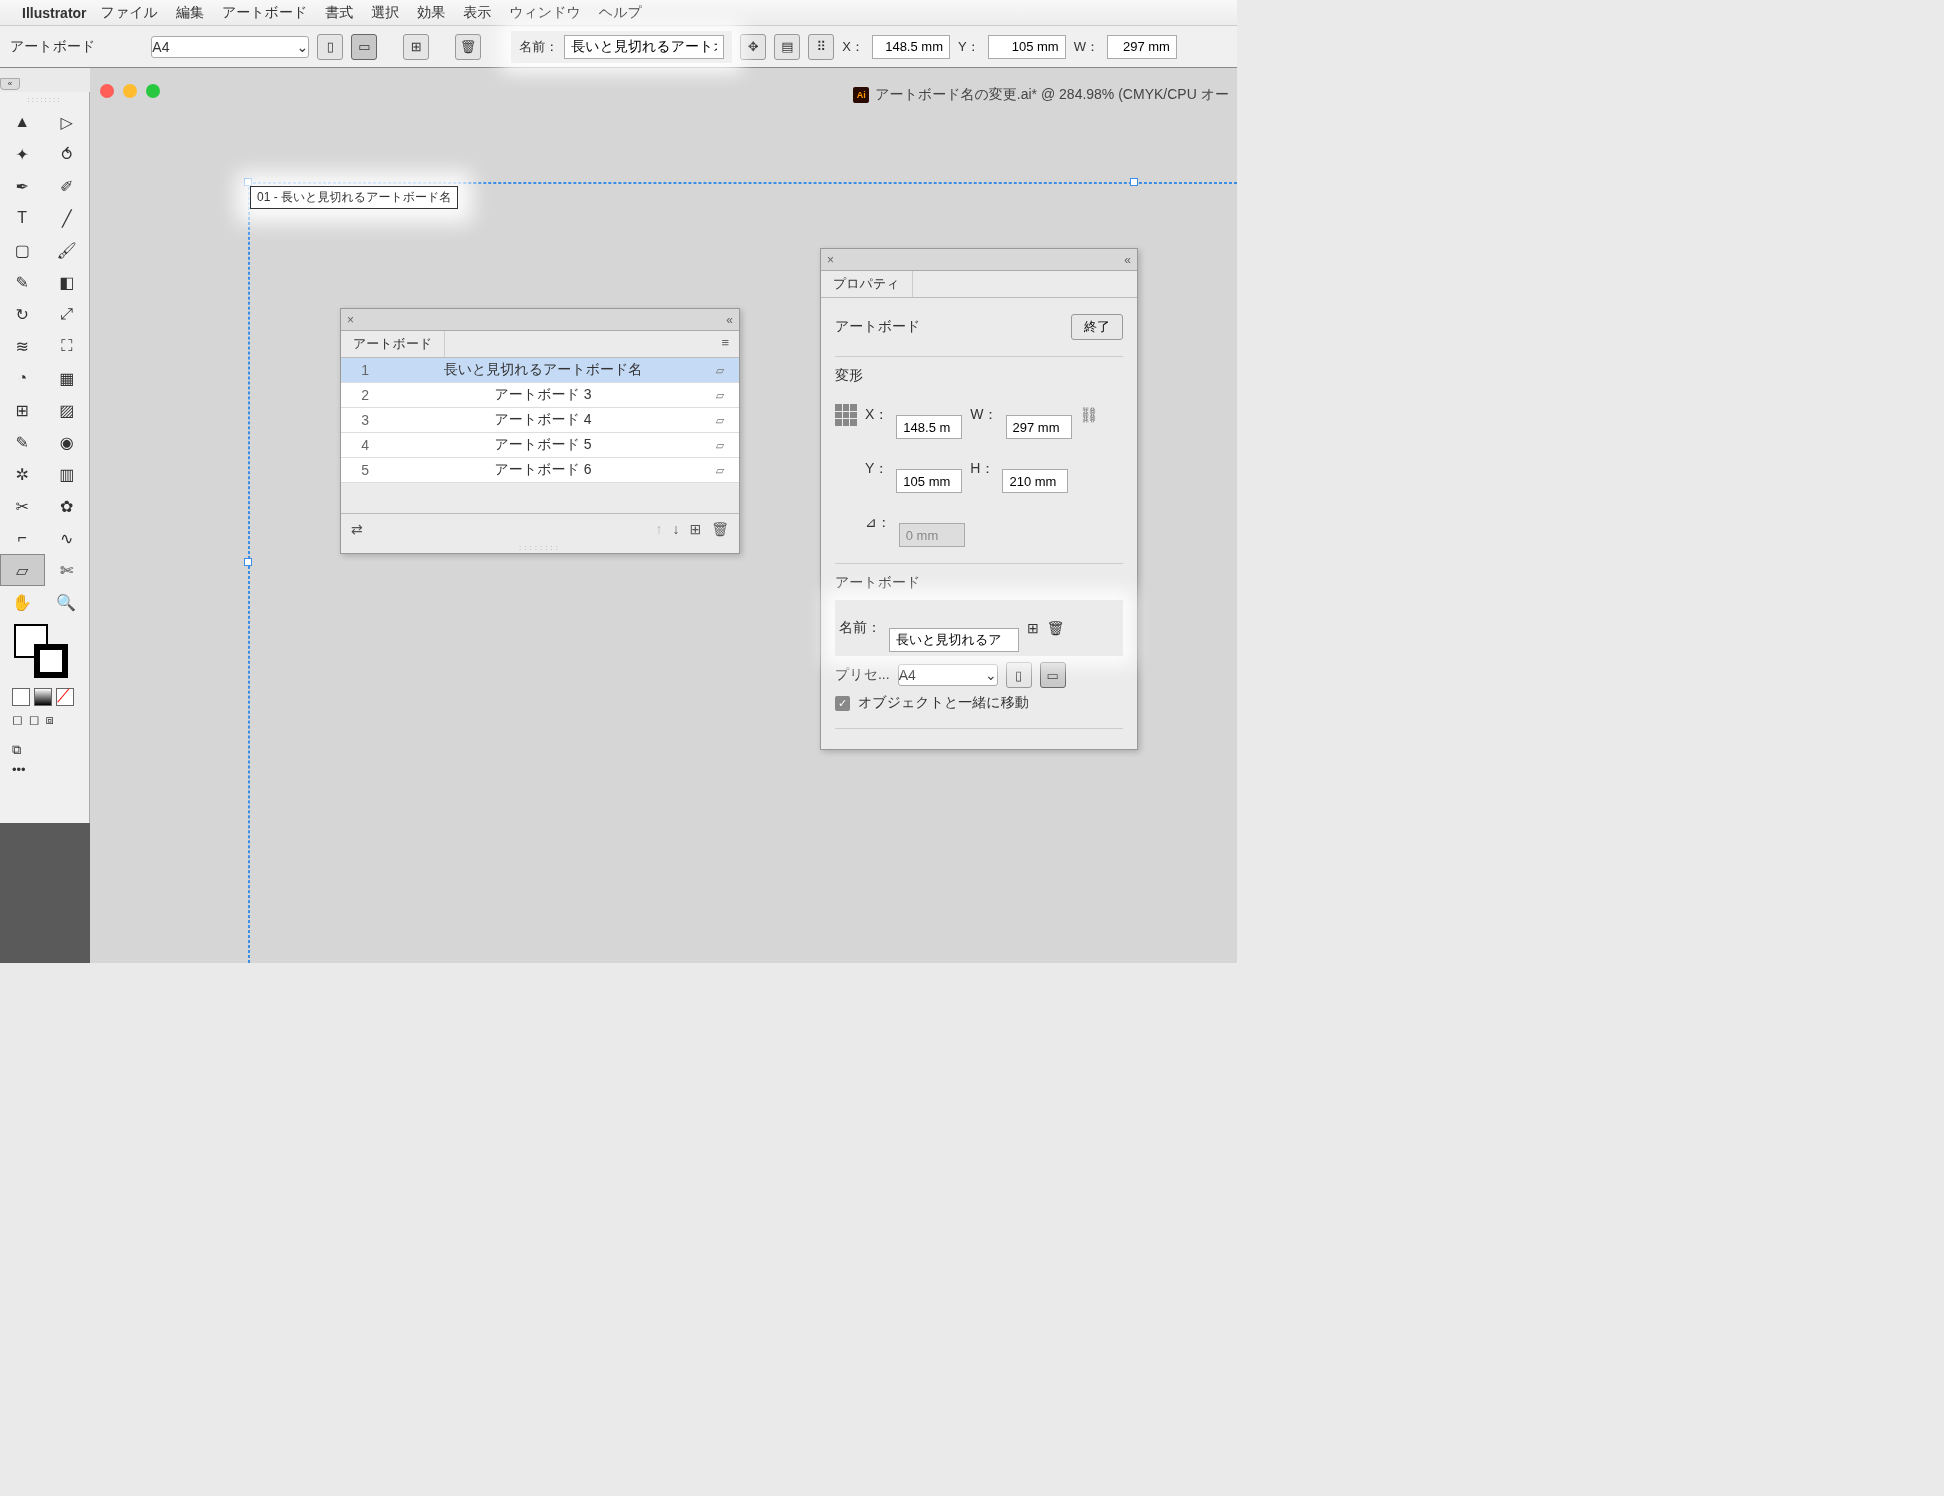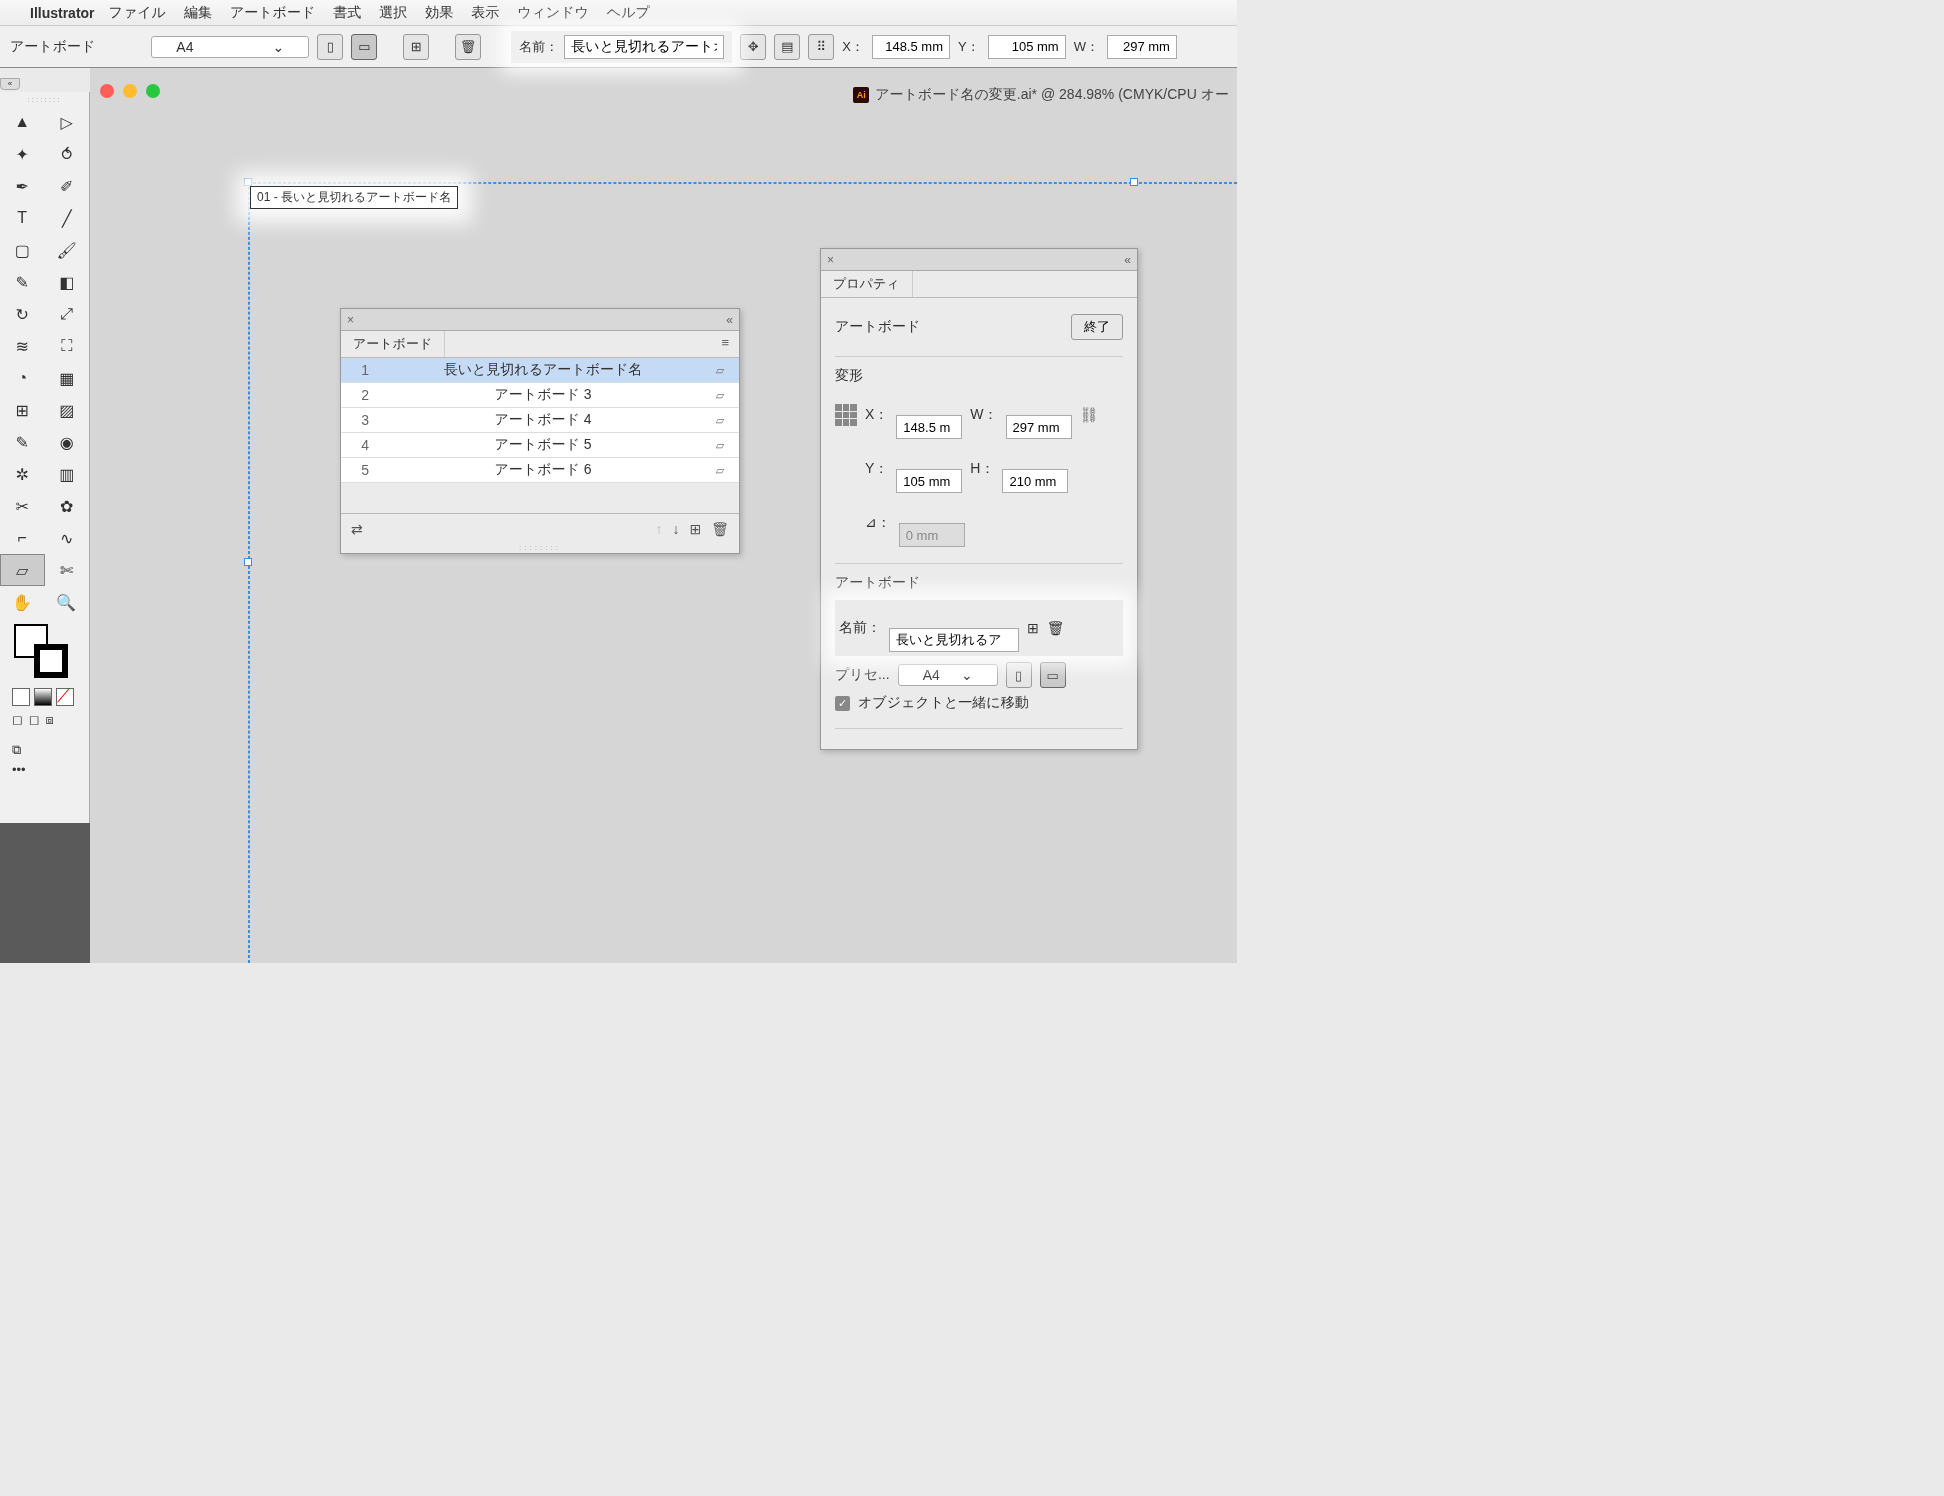--- a/index.html
+++ b/index.html
@@ -1,27 +1,27 @@
 <!DOCTYPE html>
 <html><head>
 <meta charset="utf-8">
 <style>
 * { box-sizing: border-box; margin: 0; padding: 0; font-family: -apple-system, "Hiragino Sans", sans-serif; }
 body { background: #eaeaea; width: 1237px; height: 963px; overflow: hidden; position: relative; font-size: 13px; color: #333; }
 
 
-.menubar { height: 26px; background: linear-gradient(#f8f8f8,#ececec); display: flex; align-items: center; padding: 0 18px; border-bottom: 1px solid #ccc; font-size: 14px; }
+.menubar { height: 26px; background: linear-gradient(#f8f8f8,#ececec); display: flex; align-items: center; padding: 0 10px; border-bottom: 1px solid #ccc; font-size: 14px; }
 .menubar .apple { font-size: 15px; margin-right: 12px; }
 .menubar .app { font-weight: 700; margin-right: 14px; }
 .menubar .mi { margin-right: 18px; }
 
 
 .controlbar { height: 42px; background: #f0f0f0; border-bottom: 1px solid #888; display: flex; align-items: center; padding: 0 10px; gap: 8px; }
 .controlbar .label { font-size: 14px; color: #333; }
-.preset-select { width: 158px; height: 22px; background: #fff; border: 1px solid #aaa; border-radius: 3px; padding: 2px 24px; font-size: 14px; display: flex; align-items: center; justify-content: space-between; }
+.preset-select { width: 158px; height: 22px; background: #fff; border: 1px solid #aaa; border-radius: 3px; padding: 2px 0; font-size: 14px; display: flex; align-items: center; justify-content: space-between; }
 .icon-btn { width: 26px; height: 26px; border: 1px solid #999; border-radius: 3px; background: #e5e5e5; display: flex; align-items: center; justify-content: center; font-size: 13px; }
 .icon-btn.active { background: #c8c8c8; border-color: #666; }
 .name-input { width: 160px; height: 24px; background: #fff; border: 1px solid #aaa; padding: 2px 6px; font-size: 14px; }
 .val-input { width: 78px; height: 24px; background: #fff; border: 1px solid #aaa; text-align: right; padding: 2px 6px; font-size: 13px; }
 .val-input.wide { width: 70px; }
 .hl { box-shadow: 0 0 18px 10px rgba(255,255,255,0.9); position: relative; z-index: 5; }
 
 
 .expand-tab { position: absolute; left: 0; top: 78px; width: 20px; height: 12px; background: #ddd; border: 1px solid #aaa; border-radius: 0 0 4px 4px; font-size: 8px; text-align: center; line-height: 10px; }
 

